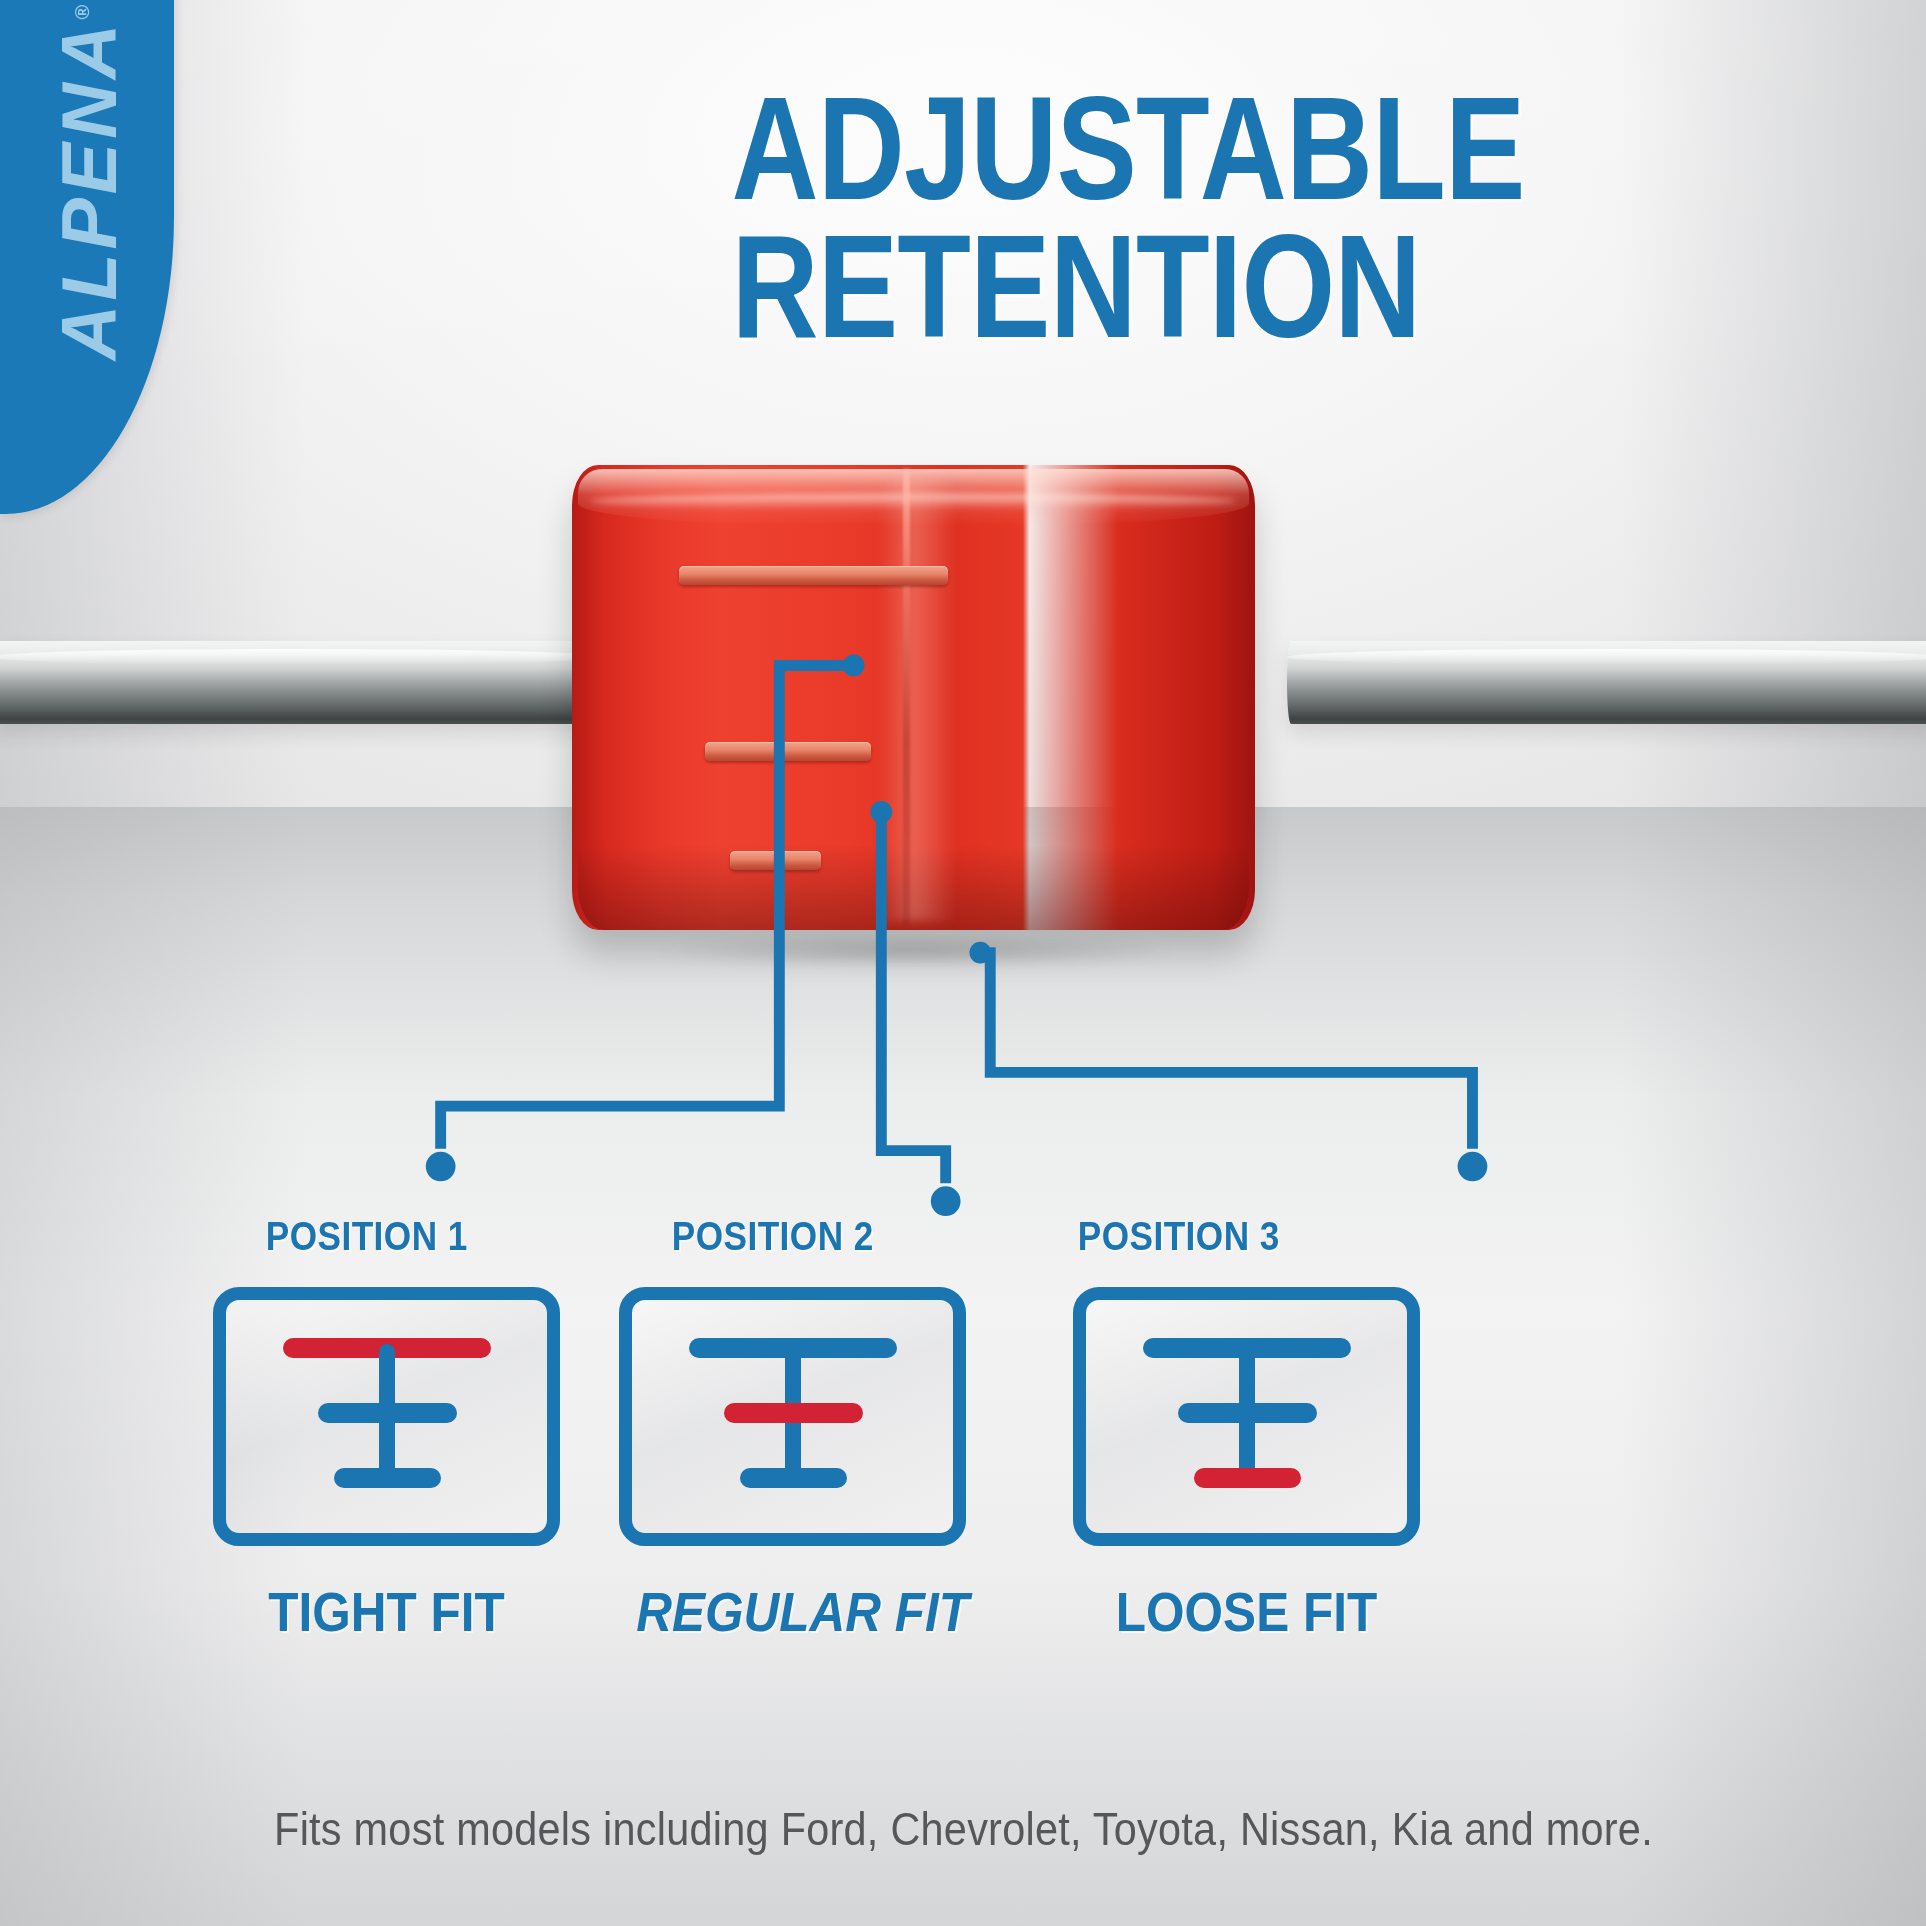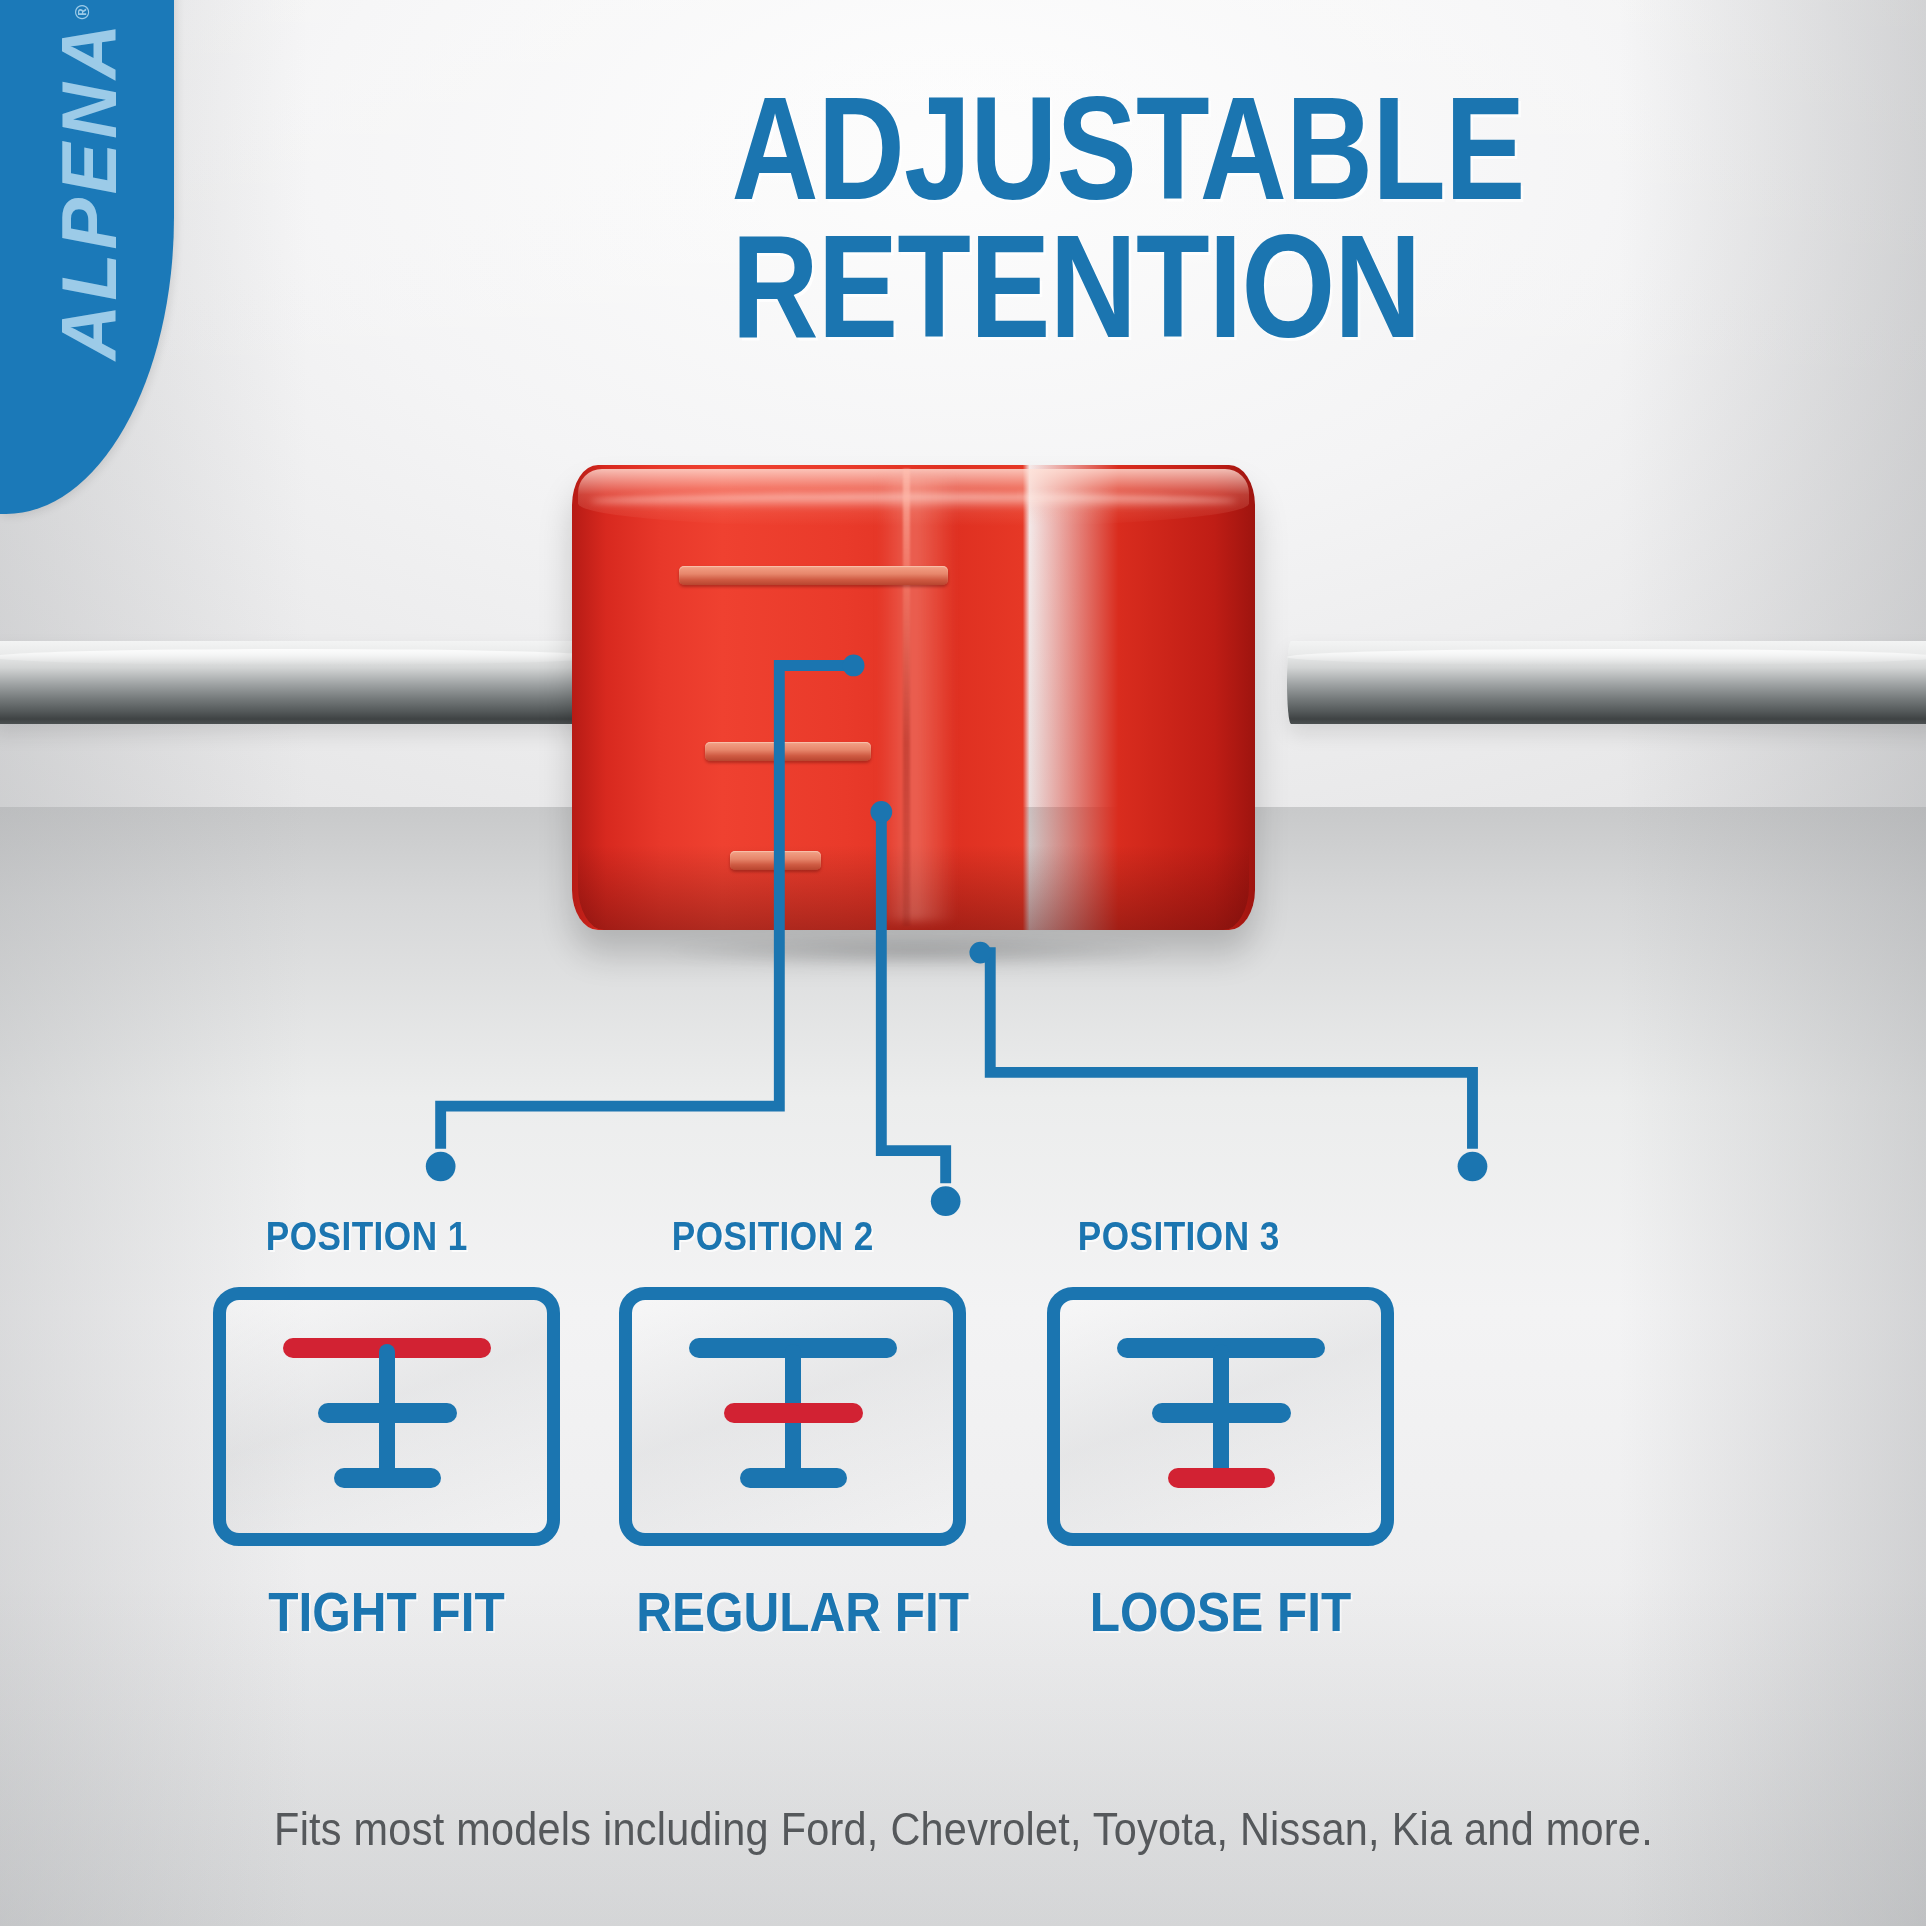--- a/index.html
+++ b/index.html
@@ -174,22 +174,22 @@
     text-shadow:2px 2px 0 rgba(255,255,255,.7);
     white-space:nowrap;
   }
   #pos-label-1{left:252px;top:1214px;}
   #pos-label-2{left:658px;top:1214px;}
   #pos-label-3{left:1064px;top:1214px;}
 
   
   .fit-card{position:absolute;width:347px;}
   #fit-card-1{left:213px;top:1287px;}
-  #fit-card-2{left:619px;top:1287px;}
-  #fit-card-3{left:1047px;top:1287px;}
+  #fit-card-2{left:619px;top:1287px;font-style:italic;}
+  #fit-card-3{left:1073px;top:1287px;}
 
   .fit-icon{
     width:347px;height:259px;
     border:13px solid #1b75b0;
     border-radius:26px;
     position:relative;
     box-sizing:border-box;
     background:linear-gradient(160deg, rgba(255,255,255,.30), rgba(190,192,194,.22) 45%, rgba(255,255,255,.10));
   }
   .bar{

